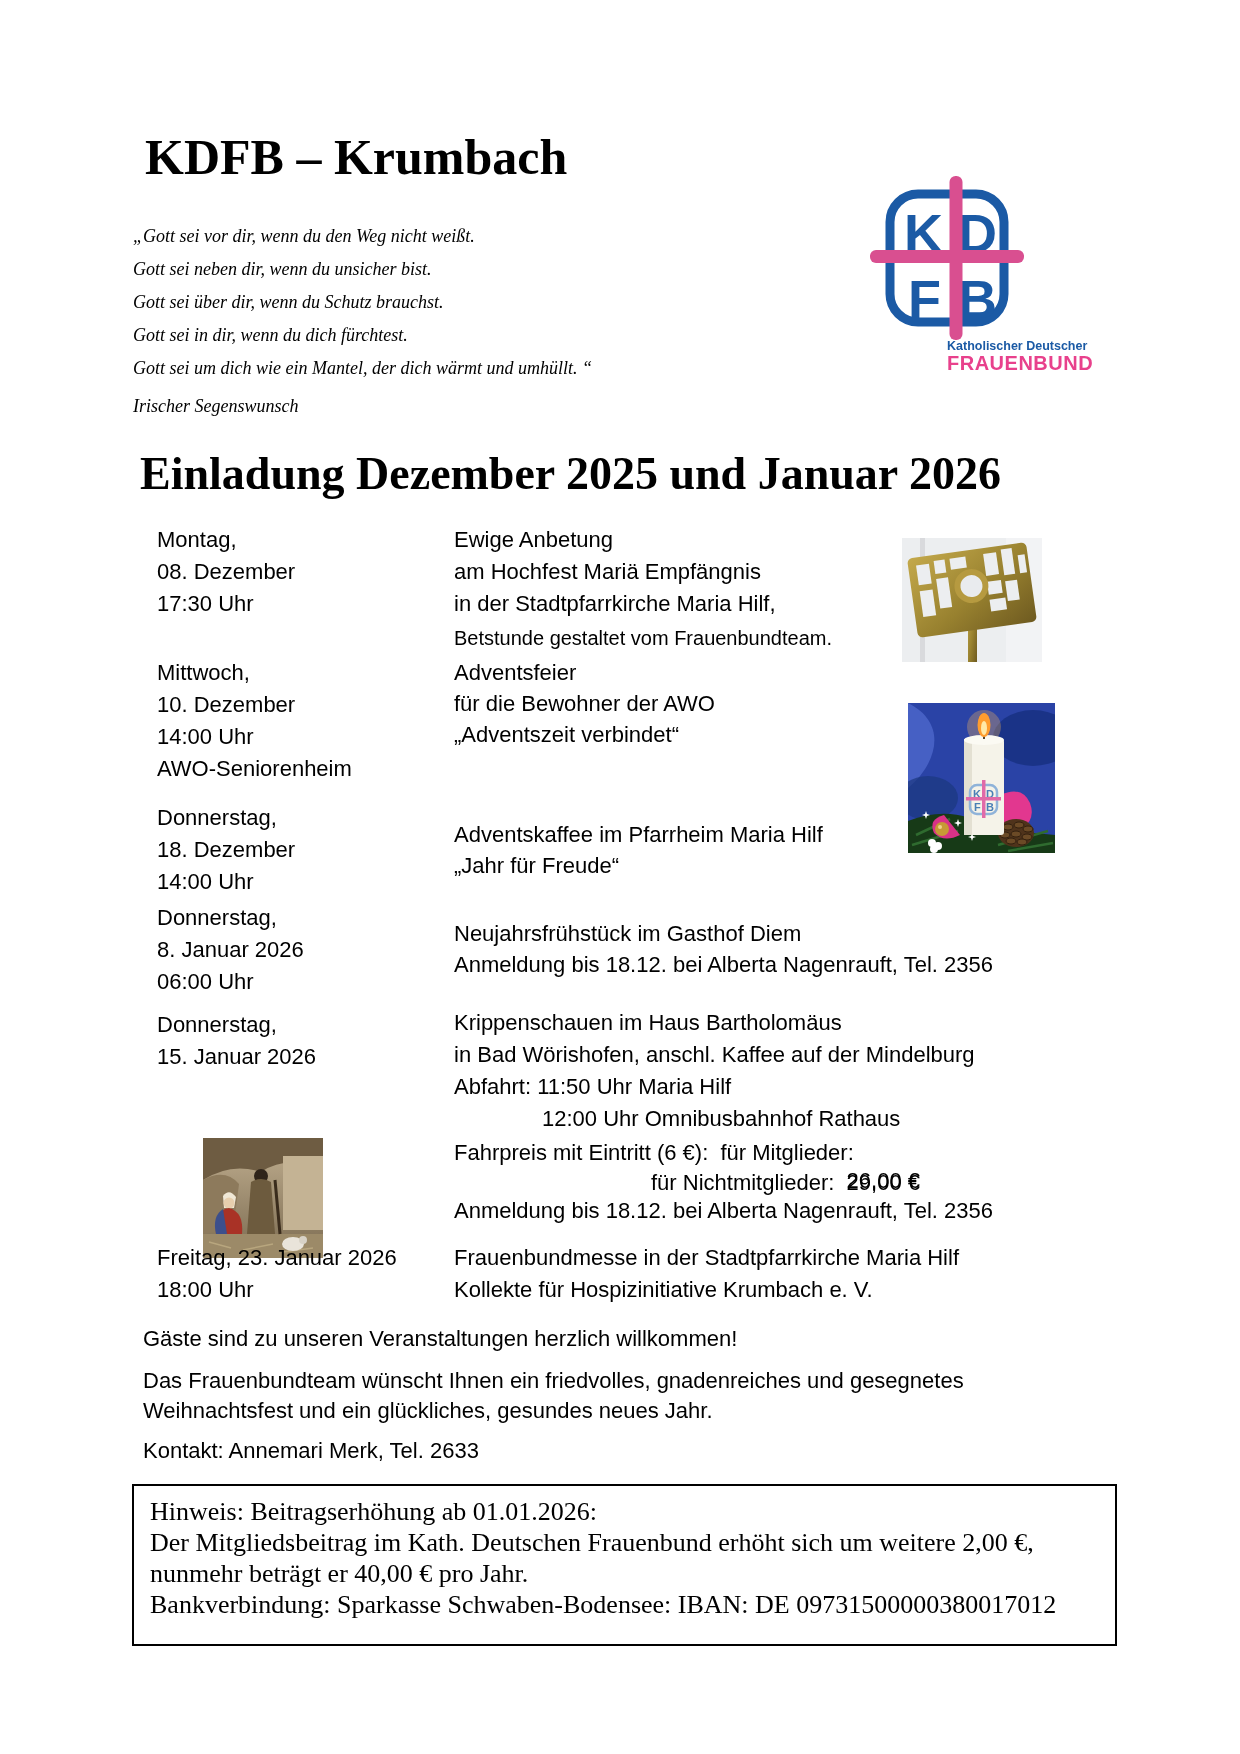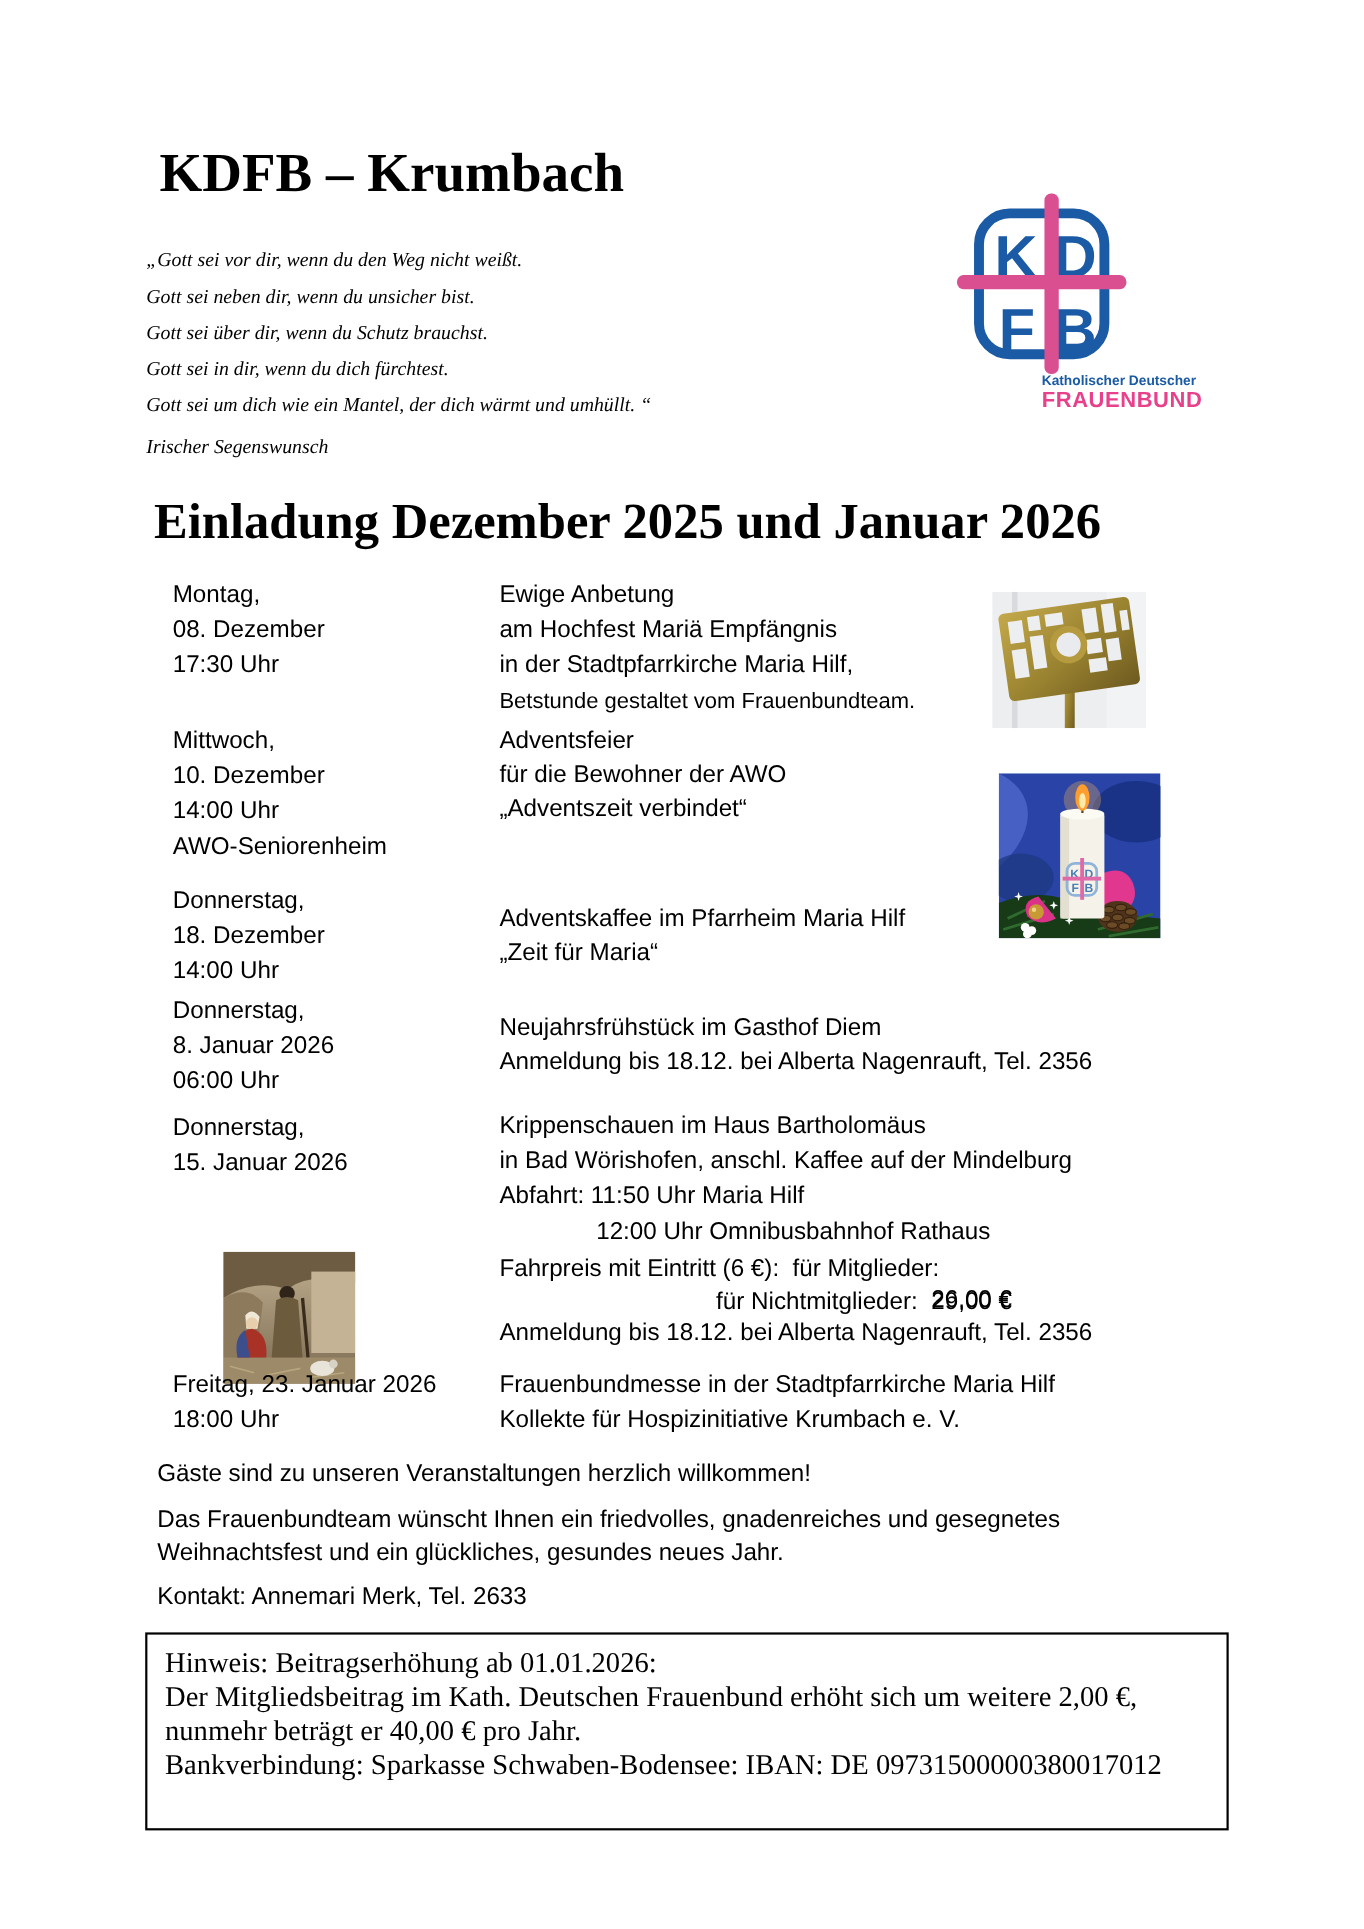--- a/index.html
+++ b/index.html
@@ -6,21 +6,21 @@
   .page{position:relative;width:1240px;height:1754px;background:#ffffff;margin:0 auto;
         font-family:"Liberation Sans",sans-serif;color:#000;overflow:hidden;}
   .abs{position:absolute;white-space:pre;}
   .serif{font-family:"Liberation Serif",serif;}
   .t-title{font-size:50px;font-weight:bold;}
   .t-quote{font-size:18px;font-style:italic;line-height:33px;}
   .t-head{font-size:46px;font-weight:bold;}
   .ev{font-size:22px;line-height:26px;}
   .b{font-weight:normal;text-align:center;}
   .sm{font-size:20px;}
-  .notice-box{position:absolute;left:132px;top:1484px;width:985px;height:180px;
+  .notice-box{position:absolute;left:132px;top:1484px;width:985px;height:162px;
               border:2px solid #000;box-sizing:border-box;padding:10px 0 0 16px;}
   .notice-line{font-family:"Liberation Serif",serif;font-size:26px;line-height:31px;white-space:pre;}
 </style>
 </head>
 <body>
 
 <div class="page">
 
   <div class="abs serif t-title" style="left:145px;top:128px"></div>
   <div class="abs serif t-title" style="left:145px;top:128px">KDFB – Krumbach</div>
@@ -158,21 +158,21 @@
           <rect x="74" y="77" width="3.5" height="38"></rect>
           <rect x="58" y="94" width="35" height="3.5"></rect>
         </g>
     </svg>
   </div>
 
   <div class="abs ev b" style="left:157px;top:805px">Donnerstag,</div>
   <div class="abs ev b" style="left:157px;top:837px">18. Dezember</div>
   <div class="abs ev b" style="left:157px;top:869px">14:00 Uhr</div>
   <div class="abs ev b" style="left:454px;top:822px">Adventskaffee im Pfarrheim Maria Hilf</div>
-  <div class="abs ev" style="left:454px;top:853px">„Zeit für Maria“</div>
+  <div class="abs ev" style="left:454px;top:853px">„Jahr für Freude“</div>
 
   <div class="abs ev b" style="left:157px;top:905px">Donnerstag,</div>
   <div class="abs ev b" style="left:157px;top:937px">8. Januar 2026</div>
   <div class="abs ev b" style="left:157px;top:969px">06:00 Uhr</div>
   <div class="abs ev b" style="left:454px;top:921px">Neujahrsfrühstück im Gasthof Diem</div>
   <div class="abs ev" style="left:454px;top:952px">Anmeldung bis 18.12. bei Alberta Nagenrauft, Tel. 2356</div>
 
   <div class="abs ev b" style="left:157px;top:1012px">Donnerstag,</div>
   <div class="abs ev b" style="left:157px;top:1044px">15. Januar 2026</div>
   <div class="abs ev b" style="left:454px;top:1010px">Krippenschauen im Haus Bartholomäus</div>

